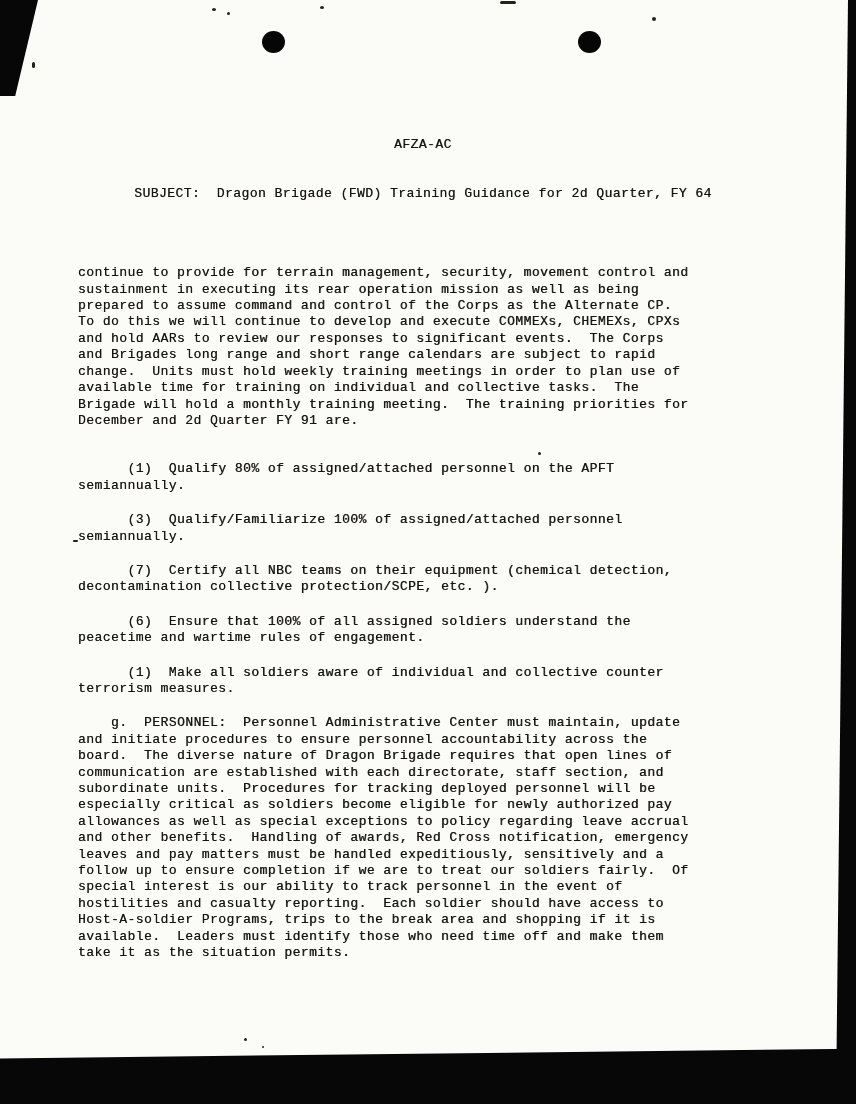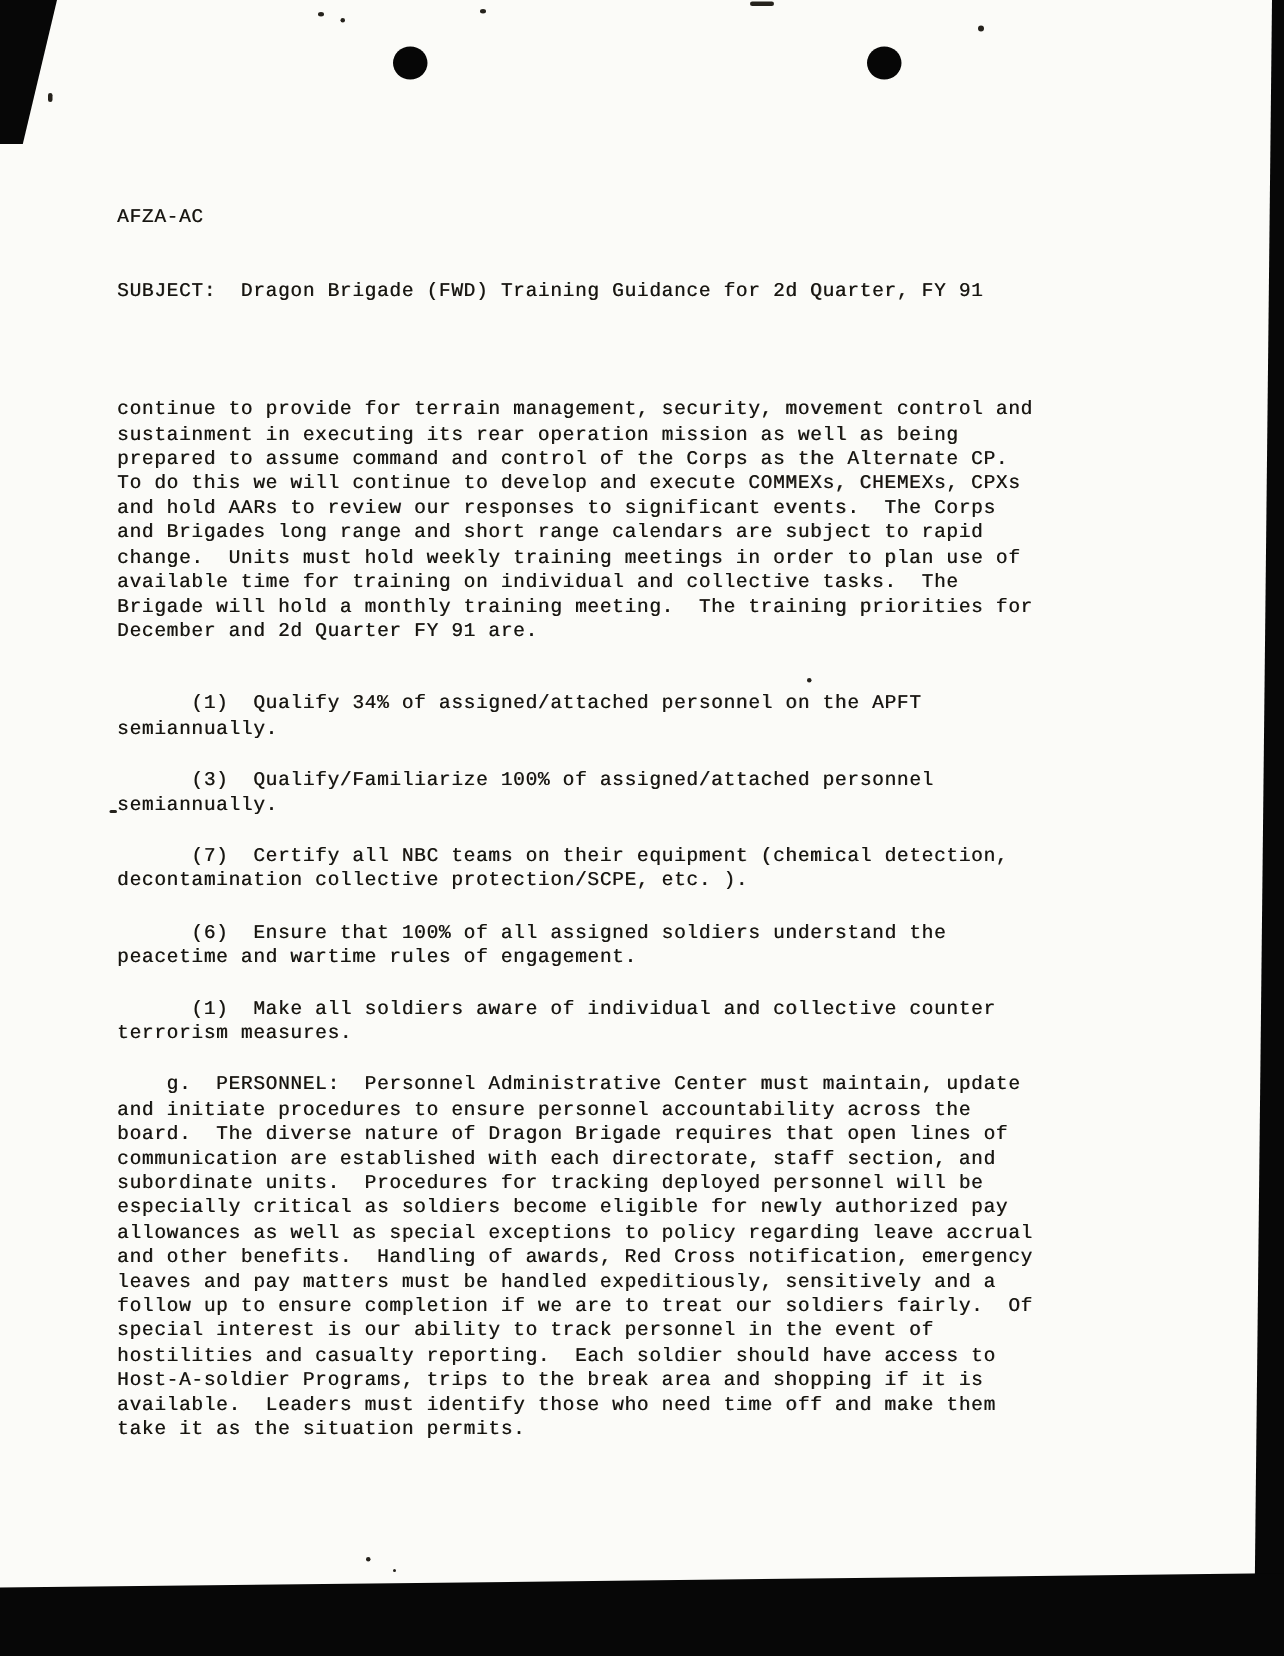--- a/index.html
+++ b/index.html
@@ -10,21 +10,21 @@
   }
   .page{position:absolute;inset:0;background:#fbfbf8;}
   .content{
     position:absolute;left:78px;top:104px;width:690px;
     color:#16140f;font-size:13px;line-height:16.4px;letter-spacing:0.45px;
   }
   .pre{
     white-space:pre-wrap;margin:0 0 18px 0;
     text-shadow:0.35px 0 0 rgba(22,20,15,0.7);
   }
-  .header-block{margin-bottom:30px;}
+  .header-block{margin-bottom:30px;text-align:center;}
   .para-main{margin-bottom:32px;font-family:Liberation Mono, monospace;}
   
   .hole{position:absolute;width:23px;height:22px;background:#060606;border-radius:50%;}
   .hole-left{left:262px;top:31px;}
   .hole-right{left:578px;top:31px;}
   .corner-tl{
     position:absolute;left:0;top:0;width:38px;height:96px;background:#070707;
     -webkit-clip-path:polygon(0 0,100% 0,40% 100%,0 100%);
     clip-path:polygon(0 0,100% 0,40% 100%,0 100%);
   }
@@ -59,34 +59,34 @@
   <div class="speck" style="left:32px;top:62px;width:3px;height:6px;border-radius:2px;"></div>
   <div class="speck" style="left:73px;top:540px;width:5px;height:2px;border-radius:1px;"></div>
   <div class="speck" style="left:538px;top:452px;width:3px;height:3px;"></div>
   <div class="speck" style="left:244px;top:1038px;width:3px;height:3px;"></div>
   <div class="speck" style="left:262px;top:1046px;width:2px;height:2px;"></div>
 
   <div class="content">
 
     <div class="pre header-block">
       <div>AFZA-AC</div>
-      <div>SUBJECT:  Dragon Brigade (FWD) Training Guidance for 2d Quarter, FY 91</div>
+      <div>SUBJECT:  Dragon Brigade (FWD) Training Guidance for 2d Quarter, FY 64</div>
     </div>
 
     <div class="pre para-main">continue to provide for terrain management, security, movement control and
 sustainment in executing its rear operation mission as well as being
 prepared to assume command and control of the Corps as the Alternate CP.
 To do this we will continue to develop and execute COMMEXs, CHEMEXs, CPXs
 and hold AARs to review our responses to significant events.  The Corps
 and Brigades long range and short range calendars are subject to rapid
 change.  Units must hold weekly training meetings in order to plan use of
 available time for training on individual and collective tasks.  The
 Brigade will hold a monthly training meeting.  The training priorities for
 December and 2d Quarter FY 91 are.</div>
-    <div class="pre">      (1)  Qualify 34% of assigned/attached personnel on the APFT
+    <div class="pre">      (1)  Qualify 80% of assigned/attached personnel on the APFT
 semiannually.</div>
     <div class="pre">      (3)  Qualify/Familiarize 100% of assigned/attached personnel
 semiannually.</div>
     <div class="pre">      (7)  Certify all NBC teams on their equipment (chemical detection,
 decontamination collective protection/SCPE, etc. ).</div>
     <div class="pre">      (6)  Ensure that 100% of all assigned soldiers understand the
 peacetime and wartime rules of engagement.</div>
     <div class="pre">      (1)  Make all soldiers aware of individual and collective counter
 terrorism measures.</div>
     <div class="pre">    g.  PERSONNEL:  Personnel Administrative Center must maintain, update

